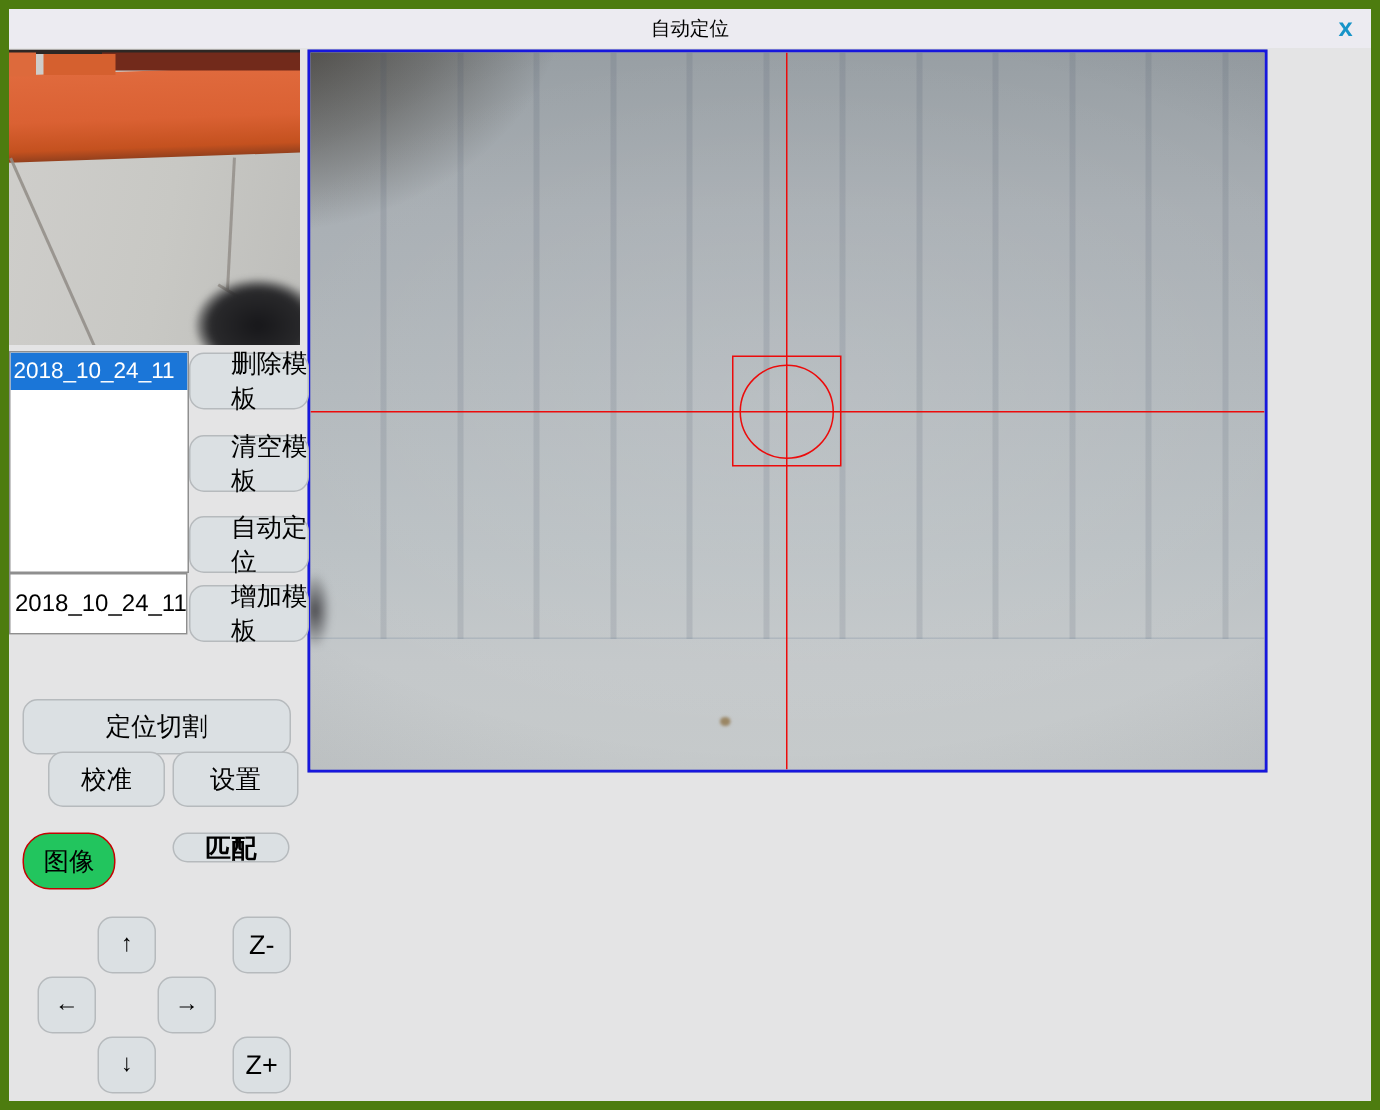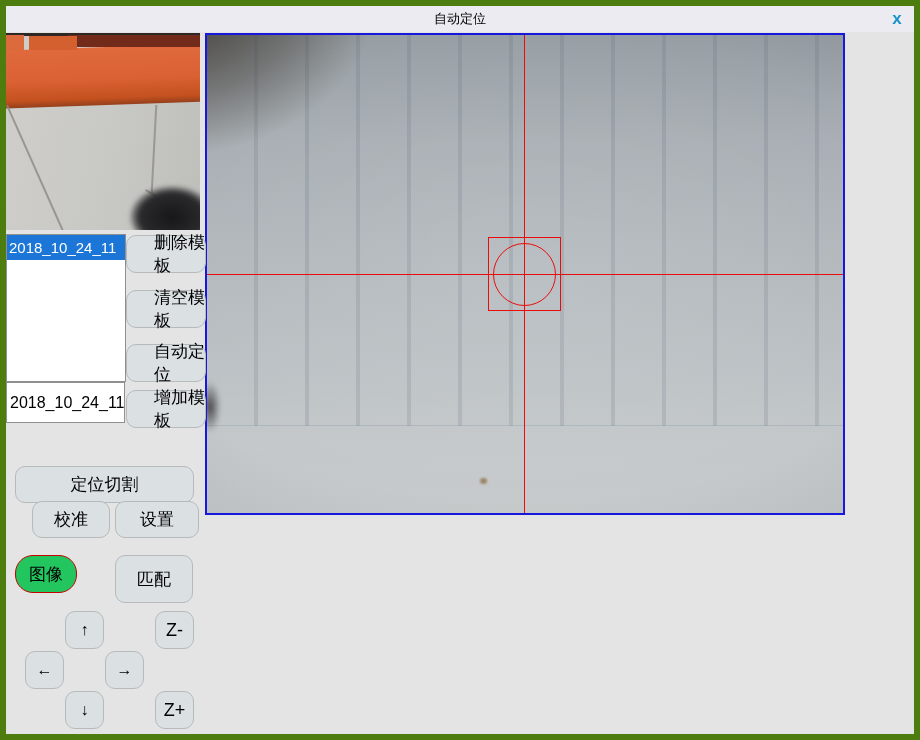--- a/index.html
+++ b/index.html
@@ -121,21 +121,21 @@
   #btn-delete  { top:229px; }
   #btn-clear   { top:284px; }
   #btn-engrave { top:338px; }
   #btn-add     { top:384px; }
 
   #btn-cut       { left:9px;   top:440px; width:179px; height:37px;margin-top:20px; }
   #btn-calibrate { left:26px;   top:495px; width:78px;  height:37px; }
   #btn-settings  { left:109px; top:495px; width:84px;  height:37px; }
   #btn-image     { left:9px;   top:549px; width:62px;  height:38px;
                    background:#22c55e; border-color:#c40202;border-radius:18px; }
-  #btn-match     { left:109px; top:549px; width:78px;  height:48px; }
+  #btn-match     { left:109px; top:549px; width:78px;  height:20px;font-weight:bold; }
 
   .jog { border-radius:10px; font-size:16px; }
   #jog-up    { left:59px;  top:605px; width:39px; height:38px; }
   #jog-zm    { left:149px; top:605px; width:39px; height:38px; font-size:18px; font-weight:300; }
   #jog-left  { left:19px;  top:645px; width:39px; height:38px; }
   #jog-right { left:99px;  top:645px; width:39px; height:38px; }
   #jog-down  { left:59px;  top:685px; width:39px; height:38px; }
   #jog-zp    { left:149px; top:685px; width:39px; height:38px; font-size:18px; font-weight:300; }
 </style>
 </head>

